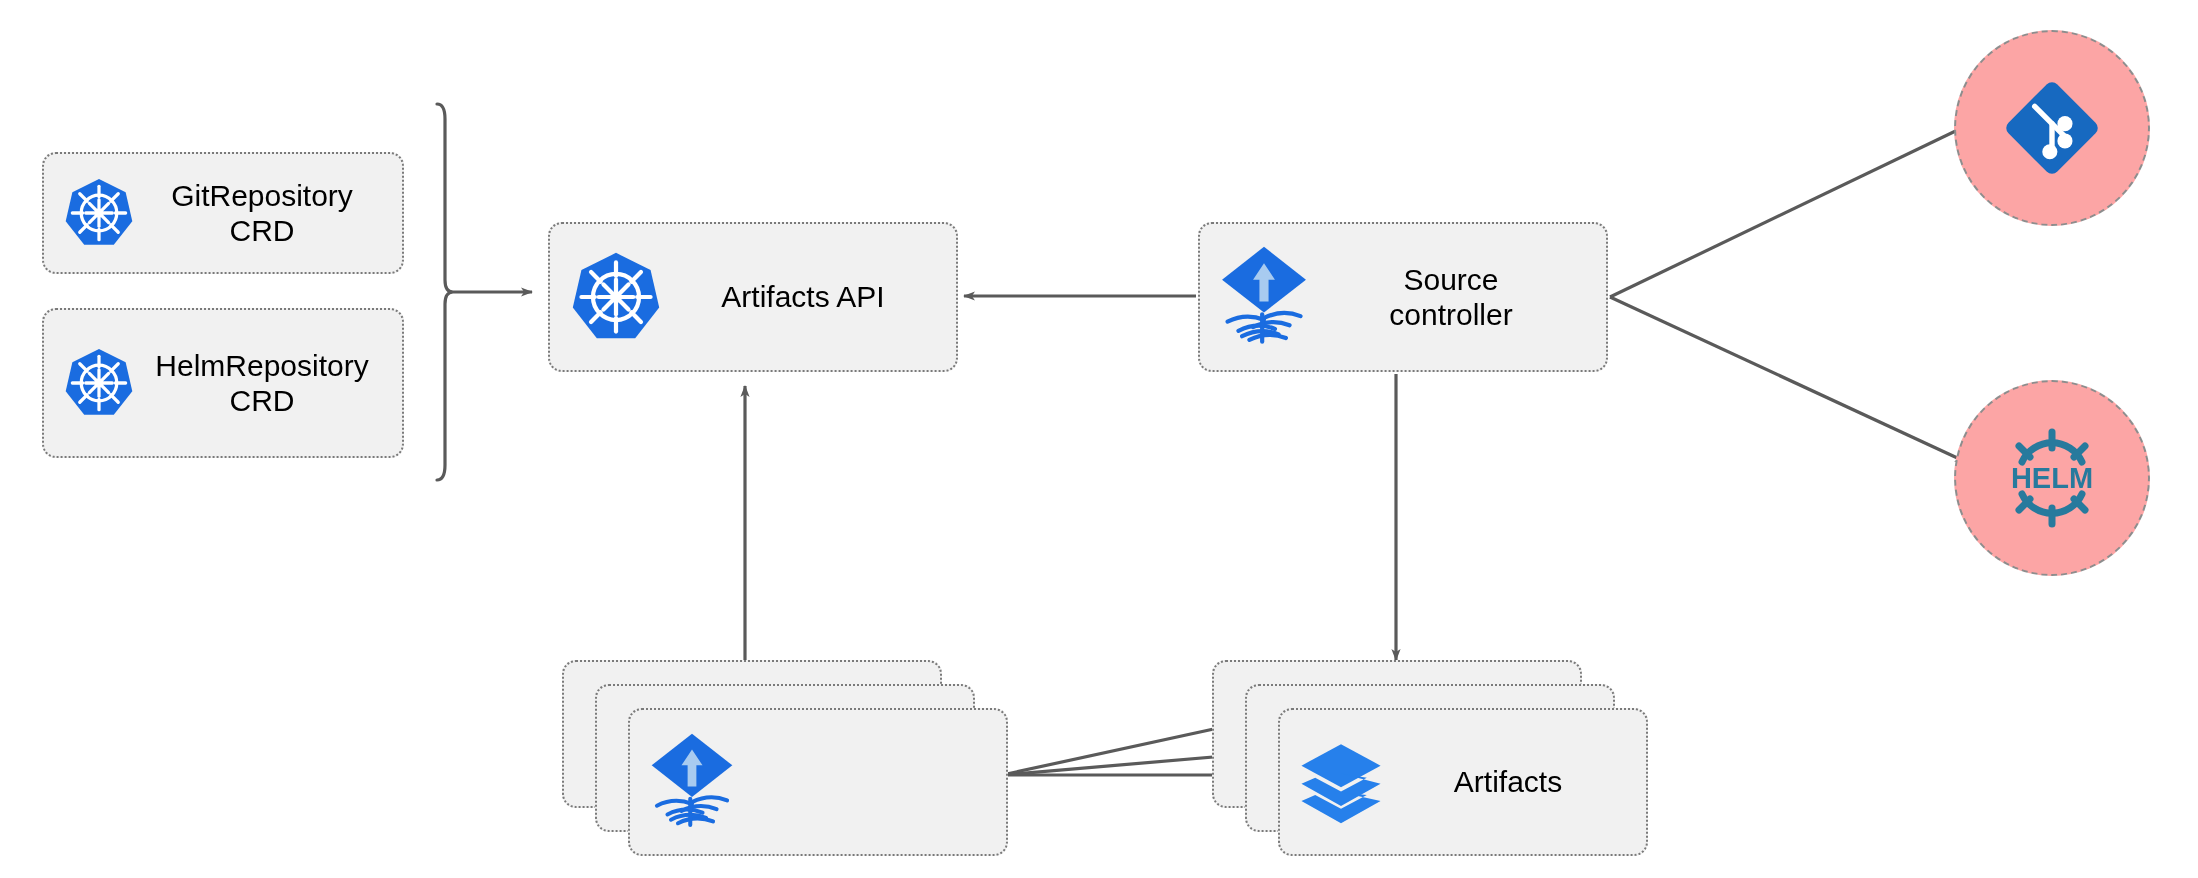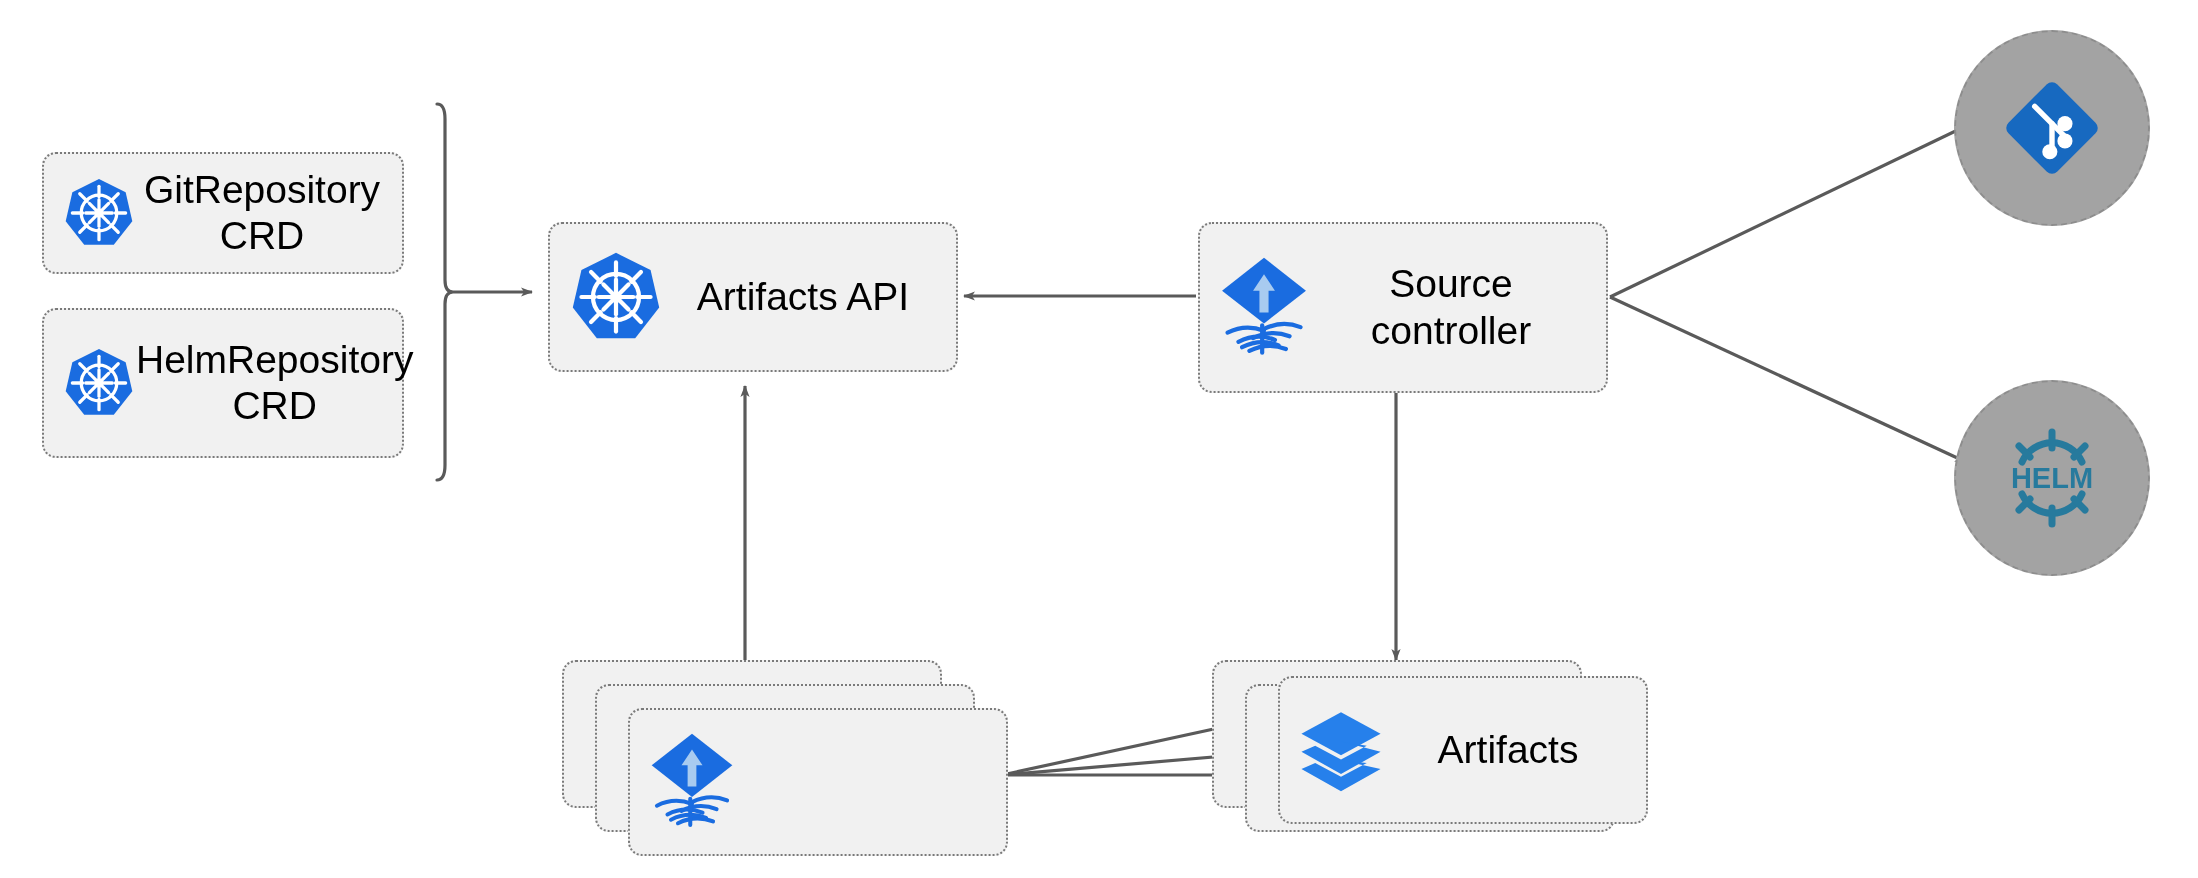--- a/index.html
+++ b/index.html
@@ -21,42 +21,42 @@
     position: absolute;
     background: #f1f1f1;
     border: 2px dotted #7a7a7a;
     border-radius: 14px;
     display: flex;
     align-items: center;
     justify-content: flex-start;
   }
   .node .label {
     color: #000000;
-    font-size: 39px;
+    font-size: 30px;
     line-height: 1.18;
     text-align: center;
     white-space: pre-line;
     flex: 1 1 auto;
     padding-right: 14px;
   }
   .node .ico {
     flex: 0 0 auto;
     display: block;
   }
   
   .stack-back {
     position: absolute;
     background: #f1f1f1;
     border: 2px dotted #7a7a7a;
     border-radius: 14px;
   }
   
   .circle {
     position: absolute;
-    background: #a3a3a3;
+    background: #fca5a5;
     border: 2px dashed #8d8d8d;
     border-radius: 50%;
     display: flex;
     align-items: center;
     justify-content: center;
   }
   
   #wires {
     position: absolute;
     left: 0; top: 0;
@@ -180,21 +180,21 @@
           <line x1="54" y1="54" x2="63" y2="63"></line>
           <line x1="63" y1="37" x2="54" y2="46"></line>
           <line x1="46" y1="54" x2="37" y2="63"></line>
         </g>
         <circle cx="50" cy="50" r="6" fill="#ffffff"></circle>
       </svg>
     </span>
     <span class="label">Artifacts API</span>
   </div>
 
-  <div class="node" style="left:1198px; top:222px; width:410px; height:171px;">
+  <div class="node" style="left:1198px; top:222px; width:410px; height:150px;">
     <span class="ico">
       <svg width="92" height="104" viewBox="0 0 100 114" style="margin-left:18px;display:block;">
         <polygon points="50,2 96,38 50,74 4,38" fill="#1a6ce0"></polygon>
         <path d="M50,20 L62,38 L55,38 L55,62 L45,62 L45,38 L38,38 Z" fill="#a8cbf0"></path>
         <g fill="none" stroke="#1a6ce0" stroke-width="4.6" stroke-linecap="round">
           <path d="M10,84 Q30,74 50,82"></path>
           <path d="M22,94 Q42,84 62,92"></path>
           <path d="M34,104 Q54,94 74,102"></path>
           <path d="M50,80 Q70,70 90,78"></path>
           <path d="M38,90 Q58,80 78,88"></path>
@@ -225,21 +225,21 @@
             <path d="M48,76 L48,106"></path>
           </g>
         </svg>
       </span>
     </div>
   </div>
 
   <div>
     <div class="stack-back" style="left:1212px; top:660px; width:370px; height:148px;"></div>
     <div class="stack-back" style="left:1245px; top:684px; width:370px; height:148px;"></div>
-    <div class="node" style="left:1278px; top:676px; width:370px; height:148px;">
+    <div class="node" style="left:1278px; top:708px; width:370px; height:148px;">
       <span class="ico">
         <svg width="86" height="86" viewBox="0 0 100 100" style="margin-left:18px;display:block;">
           <polygon points="50,6 96,31 50,56 4,31" fill="#2680eb"></polygon>
           <polygon points="50,40 96,52 50,78 4,52 20,45 50,61 80,45" fill="#2680eb"></polygon>
           <polygon points="50,62 96,72 50,98 4,72 20,65 50,81 80,65" fill="#2680eb"></polygon>
         </svg>
       </span>
       <span class="label">Artifacts</span>
     </div>
   </div>

